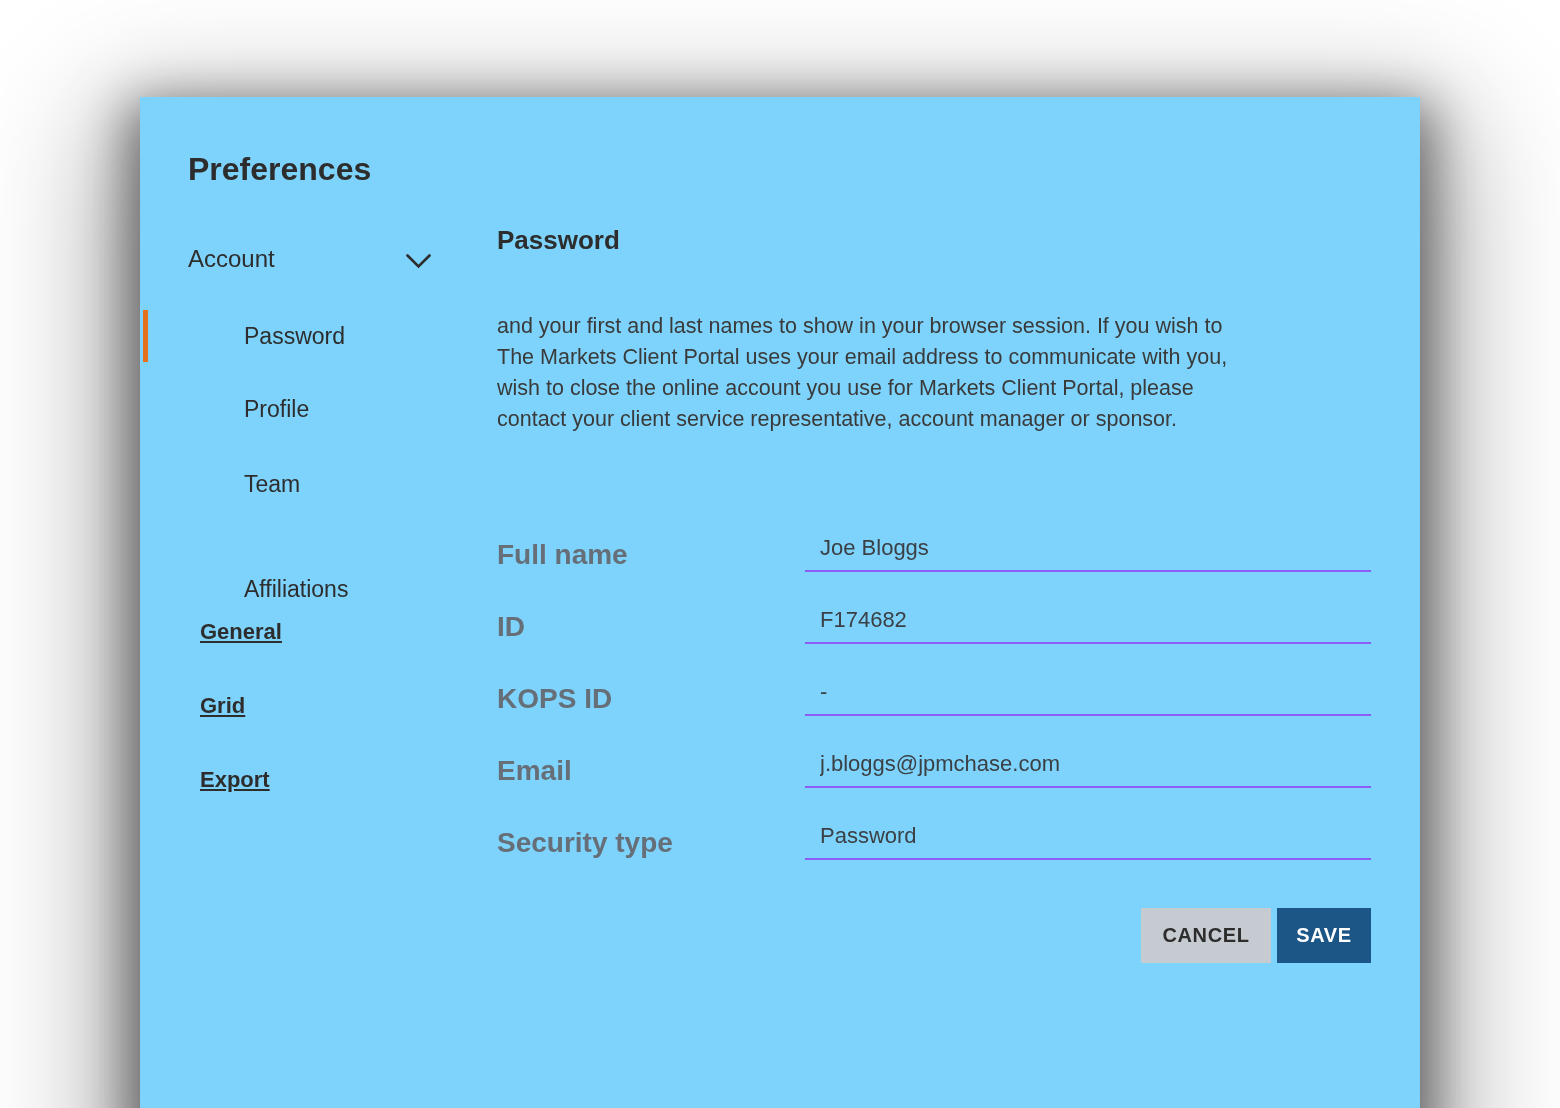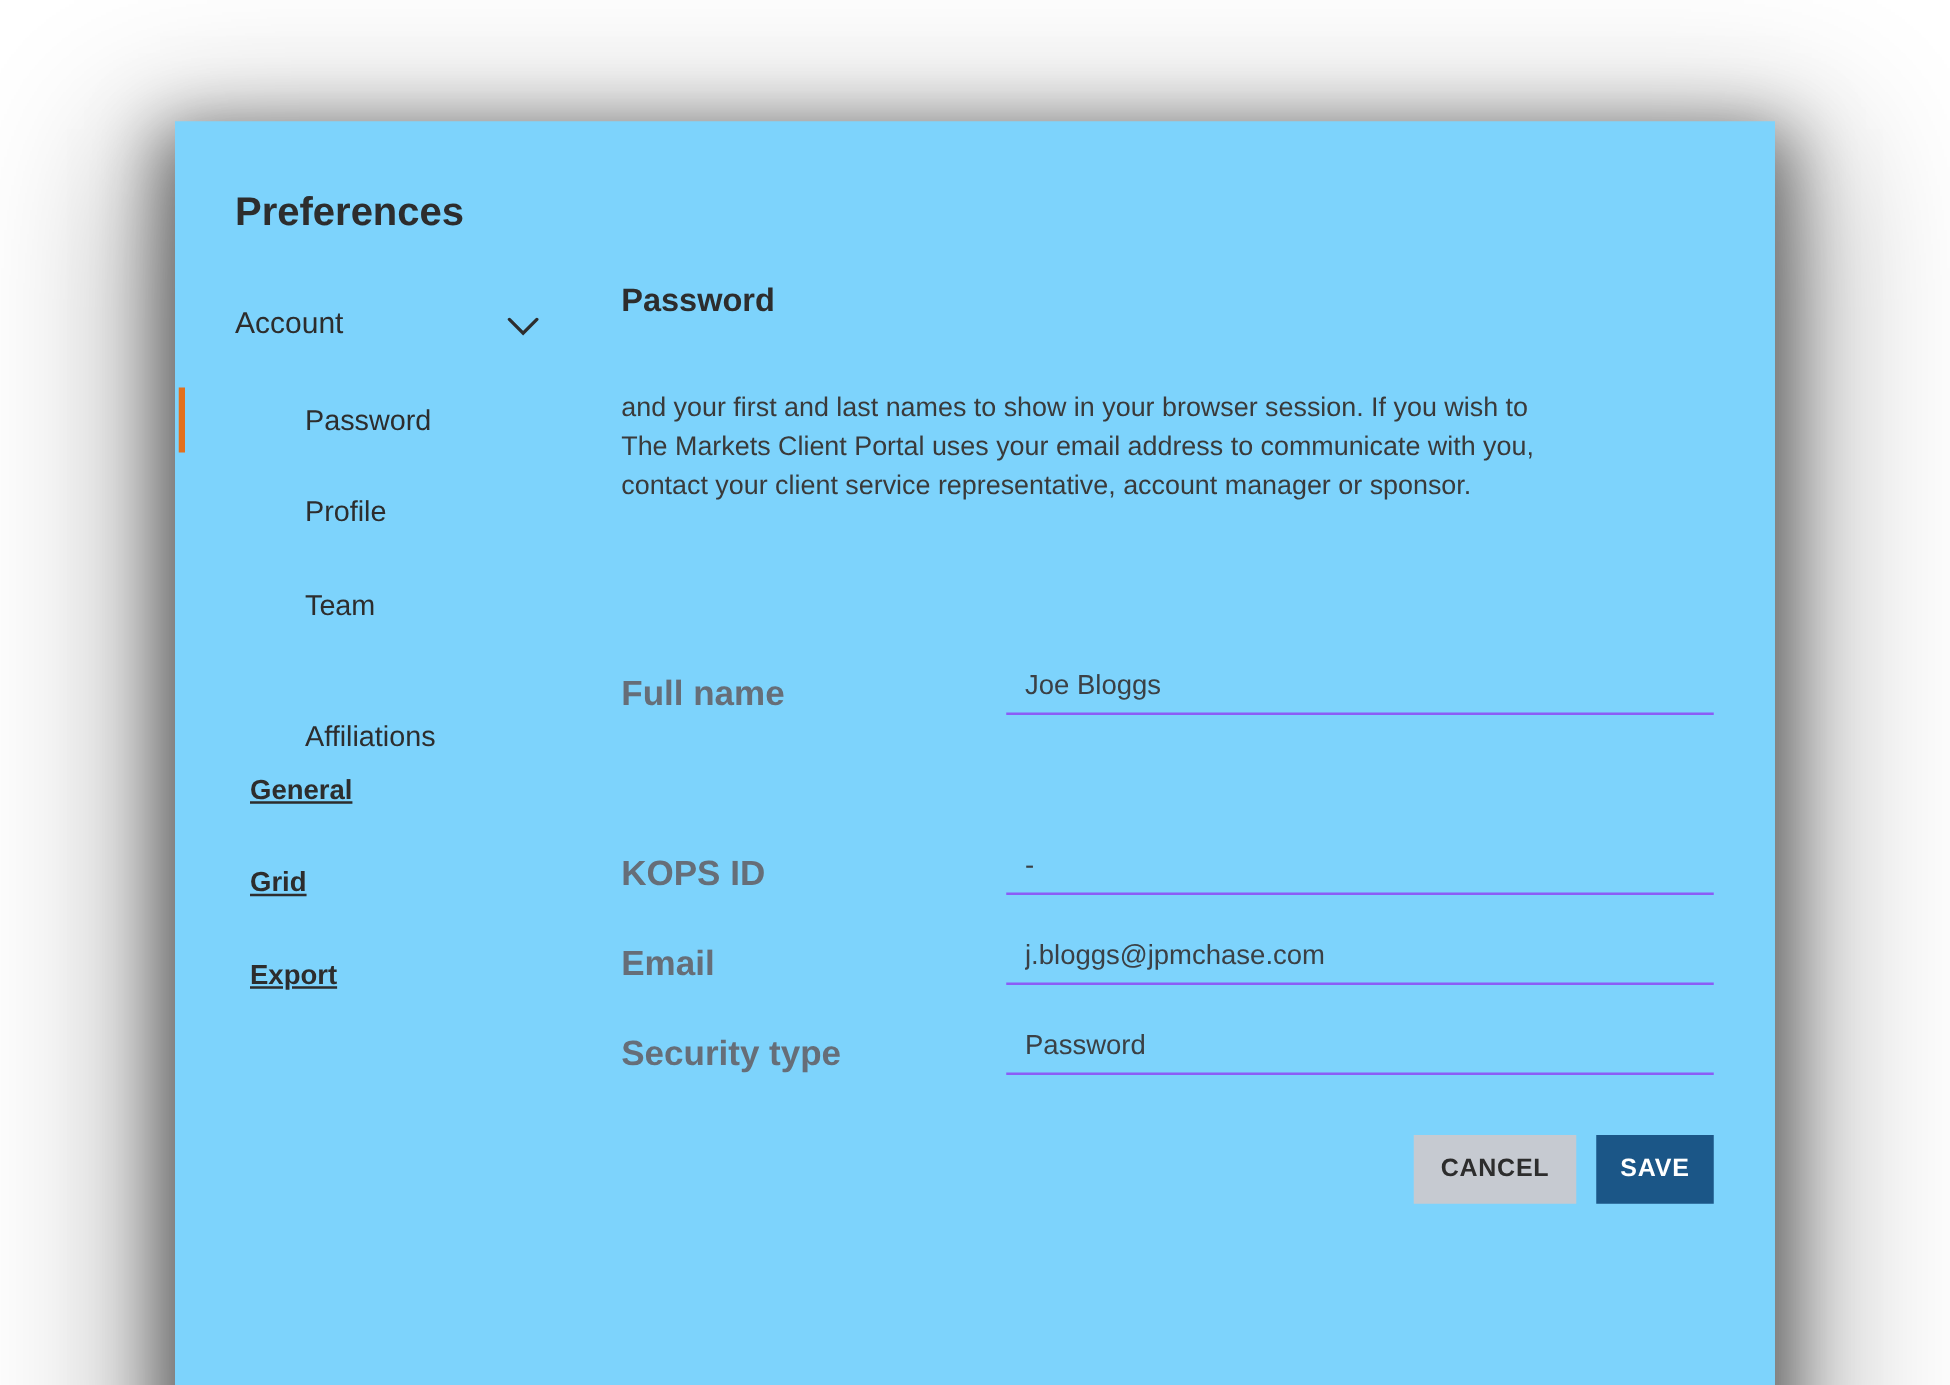--- a/index.html
+++ b/index.html
@@ -90,21 +90,21 @@
     width: 566px; height: 40px;
     border: none; border-bottom: 2px solid #8b5cf6;
     outline: none; background: transparent;
     padding: 0 0 6px 15px;
     font-family: "Liberation Sans", sans-serif;
     font-size: 22px; font-weight: 400; color: #3b4045;
   }
 
   .actions {
     position: absolute; top: 811px; left: 0; width: 874px;
-    display: flex; justify-content: flex-end; gap: 16px;
+    display: flex; justify-content: flex-end; gap: 6px;
   }
   .btn {
     height: 55px; border: none; cursor: pointer;
     font-family: "Liberation Sans", sans-serif;
     font-size: 20px; font-weight: 600; letter-spacing: 0.6px;
     display: flex; align-items: center; justify-content: center;
   }
   .btn-cancel { width: 130px; background: #c6cad1; color: #2d2d2d; }
   .btn-save  { width: 94px;  background: #1b5687; color: #ffffff; }
 </style>
@@ -137,28 +137,33 @@
       <div class="section-item s1">Grid</div>
       <div class="section-item s2">Export</div>
     </div>
 
     <div class="main">
       <div class="panel-title">Password</div>
 
       <div class="description">
         <div class="line">and your first and last names to show in your browser session. If you wish to</div>
         <div class="line">The Markets Client Portal uses your email address to communicate with you,</div>
+        <div class="line">wish to close the online account you use for Markets Client Portal, please</div>
         <div class="line">contact your client service representative, account manager or sponsor.</div>
       </div>
 
       <div class="field-row f0">
         <span class="field-label">Full name</span>
         <input class="field-input" type="text" value="Joe Bloggs" style="">
       </div>
 
+      <div class="field-row f1">
+        <span class="field-label">ID</span>
+        <input class="field-input" type="text" value="F174682" style="">
+      </div>
 
       <div class="field-row f2">
         <span class="field-label">KOPS ID</span>
         <input class="field-input" type="text" value="-" style="">
       </div>
 
       <div class="field-row f3">
         <span class="field-label">Email</span>
         <input class="field-input" type="text" value="j.bloggs@jpmchase.com" style="">
       </div>

